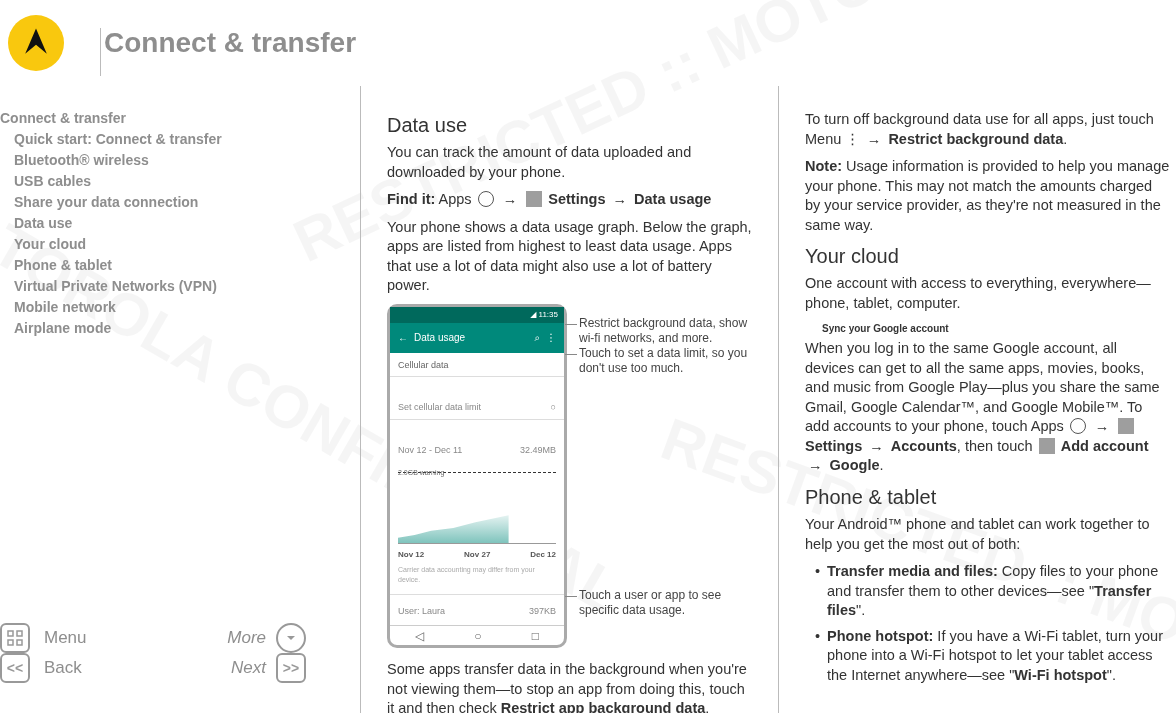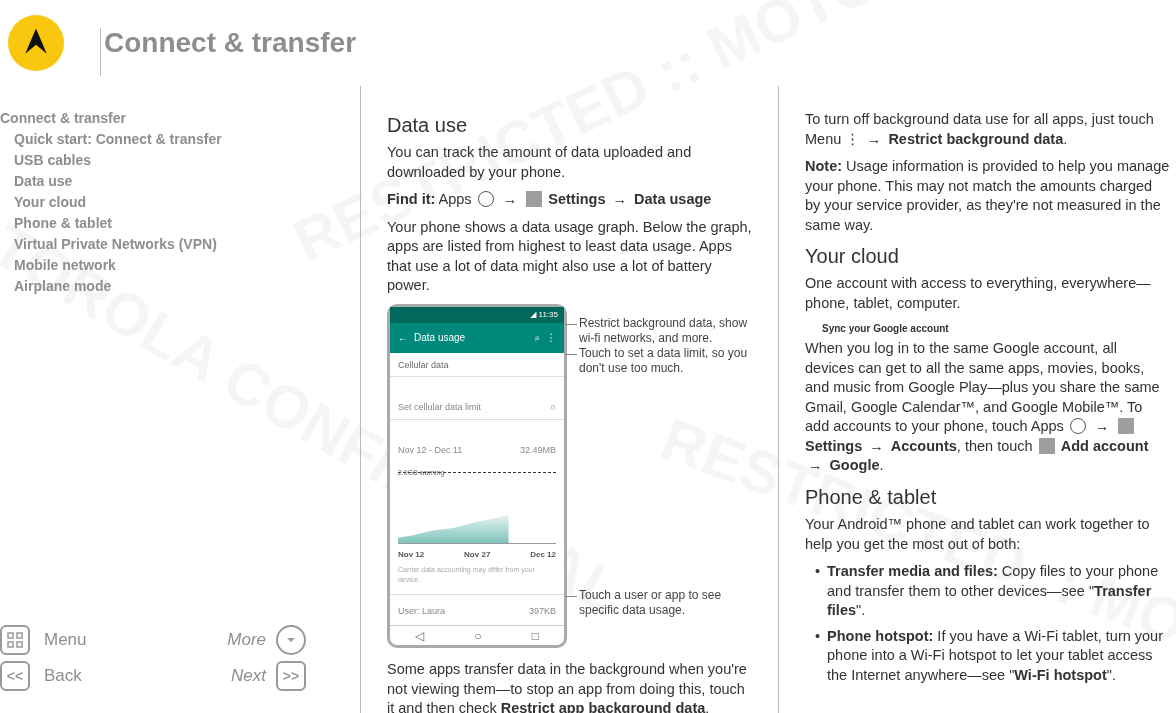--- a/index.html
+++ b/index.html
@@ -75,25 +75,25 @@
     font-size: 14px;
     font-weight: bold;
     color: #8e8e8e;
     line-height: 1.5;
   }
   .nav-links div { cursor: pointer; }
   .nav-links .indent { padding-left: 14px; }
   .nav-bottom {
     display: grid;
     grid-template-columns: 34px 1fr 1fr 34px;
-    row-gap: 6px;
+    row-gap: 0;
     align-items: center;
     font-size: 17px;
     color: #8e8e8e;
-    margin-bottom: 12px;
+    margin-bottom: 20px;
     width: 310px;
   }
   .nav-btn-icon {
     width: 30px;
     height: 30px;
     border: 2px solid #999;
     border-radius: 6px;
     display: flex;
     align-items: center;
     justify-content: center;
@@ -251,21 +251,23 @@
   <div class="title-divider"></div>
   <div class="page-title">Connect &amp; transfer</div>
 </div>
 
 <div class="content">
 
   <div class="sidebar">
     <div class="nav-links">
       <div>Connect &amp; transfer</div>
       <div class="indent">Quick start: Connect &amp; transfer</div>
+      <div class="indent">Bluetooth® wireless</div>
       <div class="indent">USB cables</div>
+      <div class="indent">Share your data connection</div>
       <div class="indent">Data use</div>
       <div class="indent">Your cloud</div>
       <div class="indent">Phone &amp; tablet</div>
       <div class="indent">Virtual Private Networks (VPN)</div>
       <div class="indent">Mobile network</div>
       <div class="indent">Airplane mode</div>
     </div>
 
     <div class="nav-bottom">
       <div class="nav-btn-icon">

